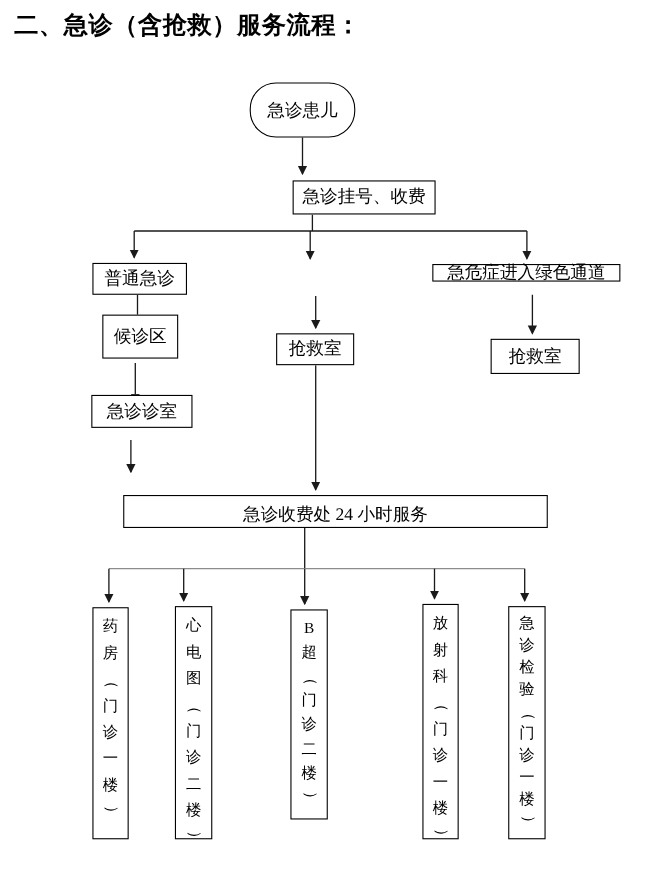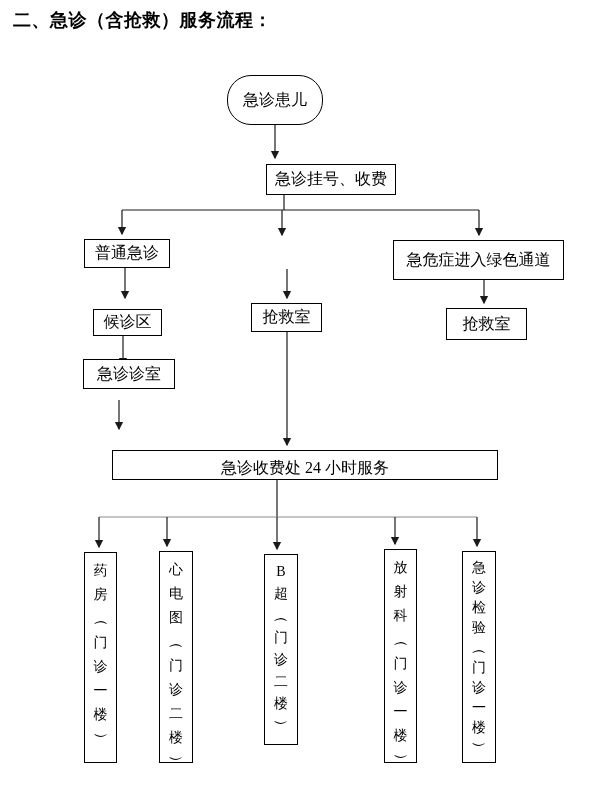--- a/index.html
+++ b/index.html
@@ -9,21 +9,21 @@
     height: 792px;
     background: #ffffff;
     font-family: "Liberation Serif", "DejaVu Serif", serif;
     color: #000000;
     overflow: hidden;
   }
   .doc-title {
     position: absolute;
     left: 13px;
     top: 8px;
-    font-size: 18px;
+    font-size: 22px;
     font-weight: bold;
     letter-spacing: 0.5px;
     white-space: nowrap;
   }
   svg.connectors {
     position: absolute;
     left: 0; top: 0;
     width: 607px; height: 792px;
   }
   .node {
@@ -37,22 +37,22 @@
     font-size: 16px;
     white-space: nowrap;
   }
   .stadium {
     left: 227px; top: 75px; width: 96px; height: 50px;
     border-radius: 24px;
   }
   .box-reg   { left: 222px; top: 164px; width: 130px; height: 31px; margin-left: 44px; }
   .box-a     { left: 84px;  top: 239px; width: 86px;  height: 29px; align-items: center; }
   .box-b     { left: 241px; top: 240px; width: 81px;  height: 29px; }
-  .box-c     { left: 393px; top: 240px; width: 171px; height: 40px; }
-  .box-wait  { left: 93px;  top: 309px; width: 69px;  height: 27px; }
+  .box-c     { left: 393px; top: 240px; width: 171px; height: 16px; }
+  .box-wait  { left: 93px;  top: 286px; width: 69px;  height: 40px; }
   .box-resc1 { left: 251px; top: 303px; width: 71px;  height: 29px; }
   .box-resc2 { left: 446px; top: 308px; width: 81px;  height: 32px; }
   .box-clin  { left: 83px;  top: 359px; width: 92px;  height: 30px; }
   .box-fee   { left: 112px; top: 450px; width: 386px; height: 30px; align-items: flex-end; }
   .vbox {
     position: absolute;
     box-sizing: border-box;
     border: 1px solid #000000;
     background: #ffffff;
     font-size: 14px;

